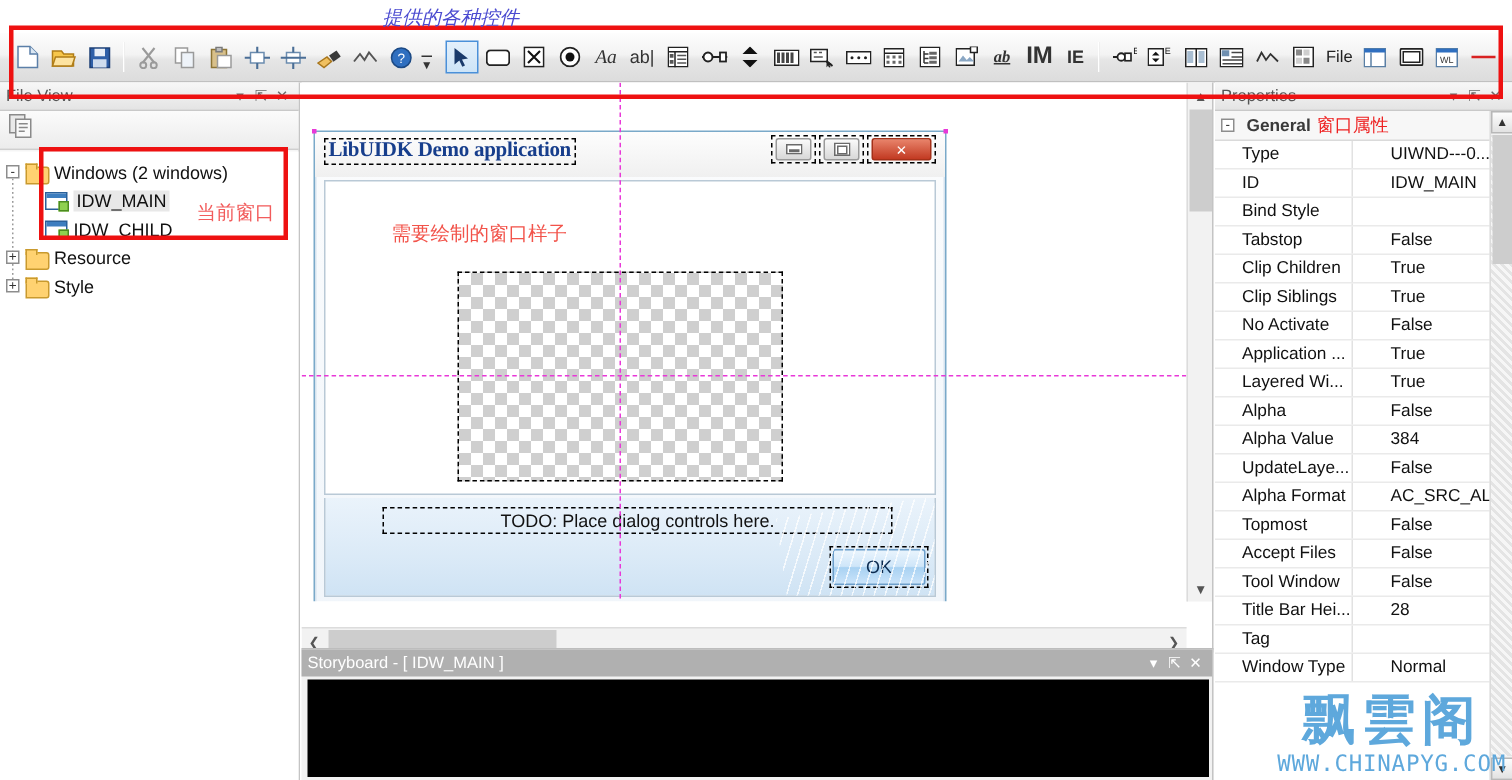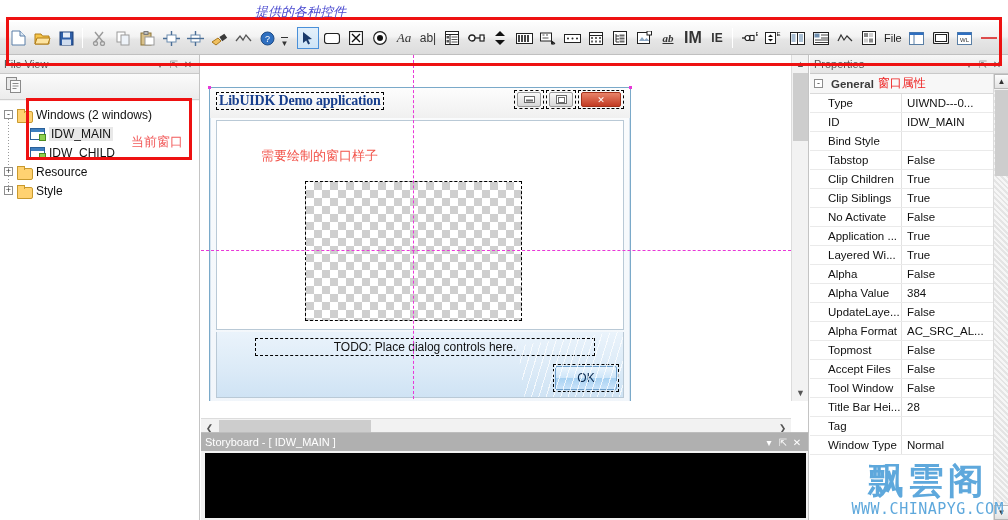--- a/index.html
+++ b/index.html
@@ -303,21 +303,21 @@
   .prop-head .ptitle { font-weight:bold; color:#3a3a3a; }
   .prop-head .pnote { color:#ee2222; margin-left:4px; font-size:12px; }
   .prow {
     display:flex; height:19px; align-items:center;
     border-bottom:1px solid #eaeaea;
   }
   .pname {
     width:92px; padding-left:18px; white-space:nowrap; overflow:hidden;
     border-right:1px solid #e2e2e2; height:100%; display:flex; align-items:center;
   }
-  .pval { flex:1; padding-left:5px; white-space:nowrap; overflow:hidden; }
+  .pval { flex:1; padding-left:5px; white-space:nowrap; overflow:hidden;margin-left:20px; }
   .prop-scroll {
     position:absolute; right:0; top:19px; bottom:0; width:15px;
     background:#f2f2f2; border-left:1px solid #dcdcdc;
   }
   .ps-arrow {
     position:absolute; left:0; width:15px; height:15px;
     background: linear-gradient(to bottom,#fdfdfd,#e2e2e2);
     border:1px solid #b8b8b8;
     display:flex; align-items:center; justify-content:center;
     font-size:8px; color:#333;

